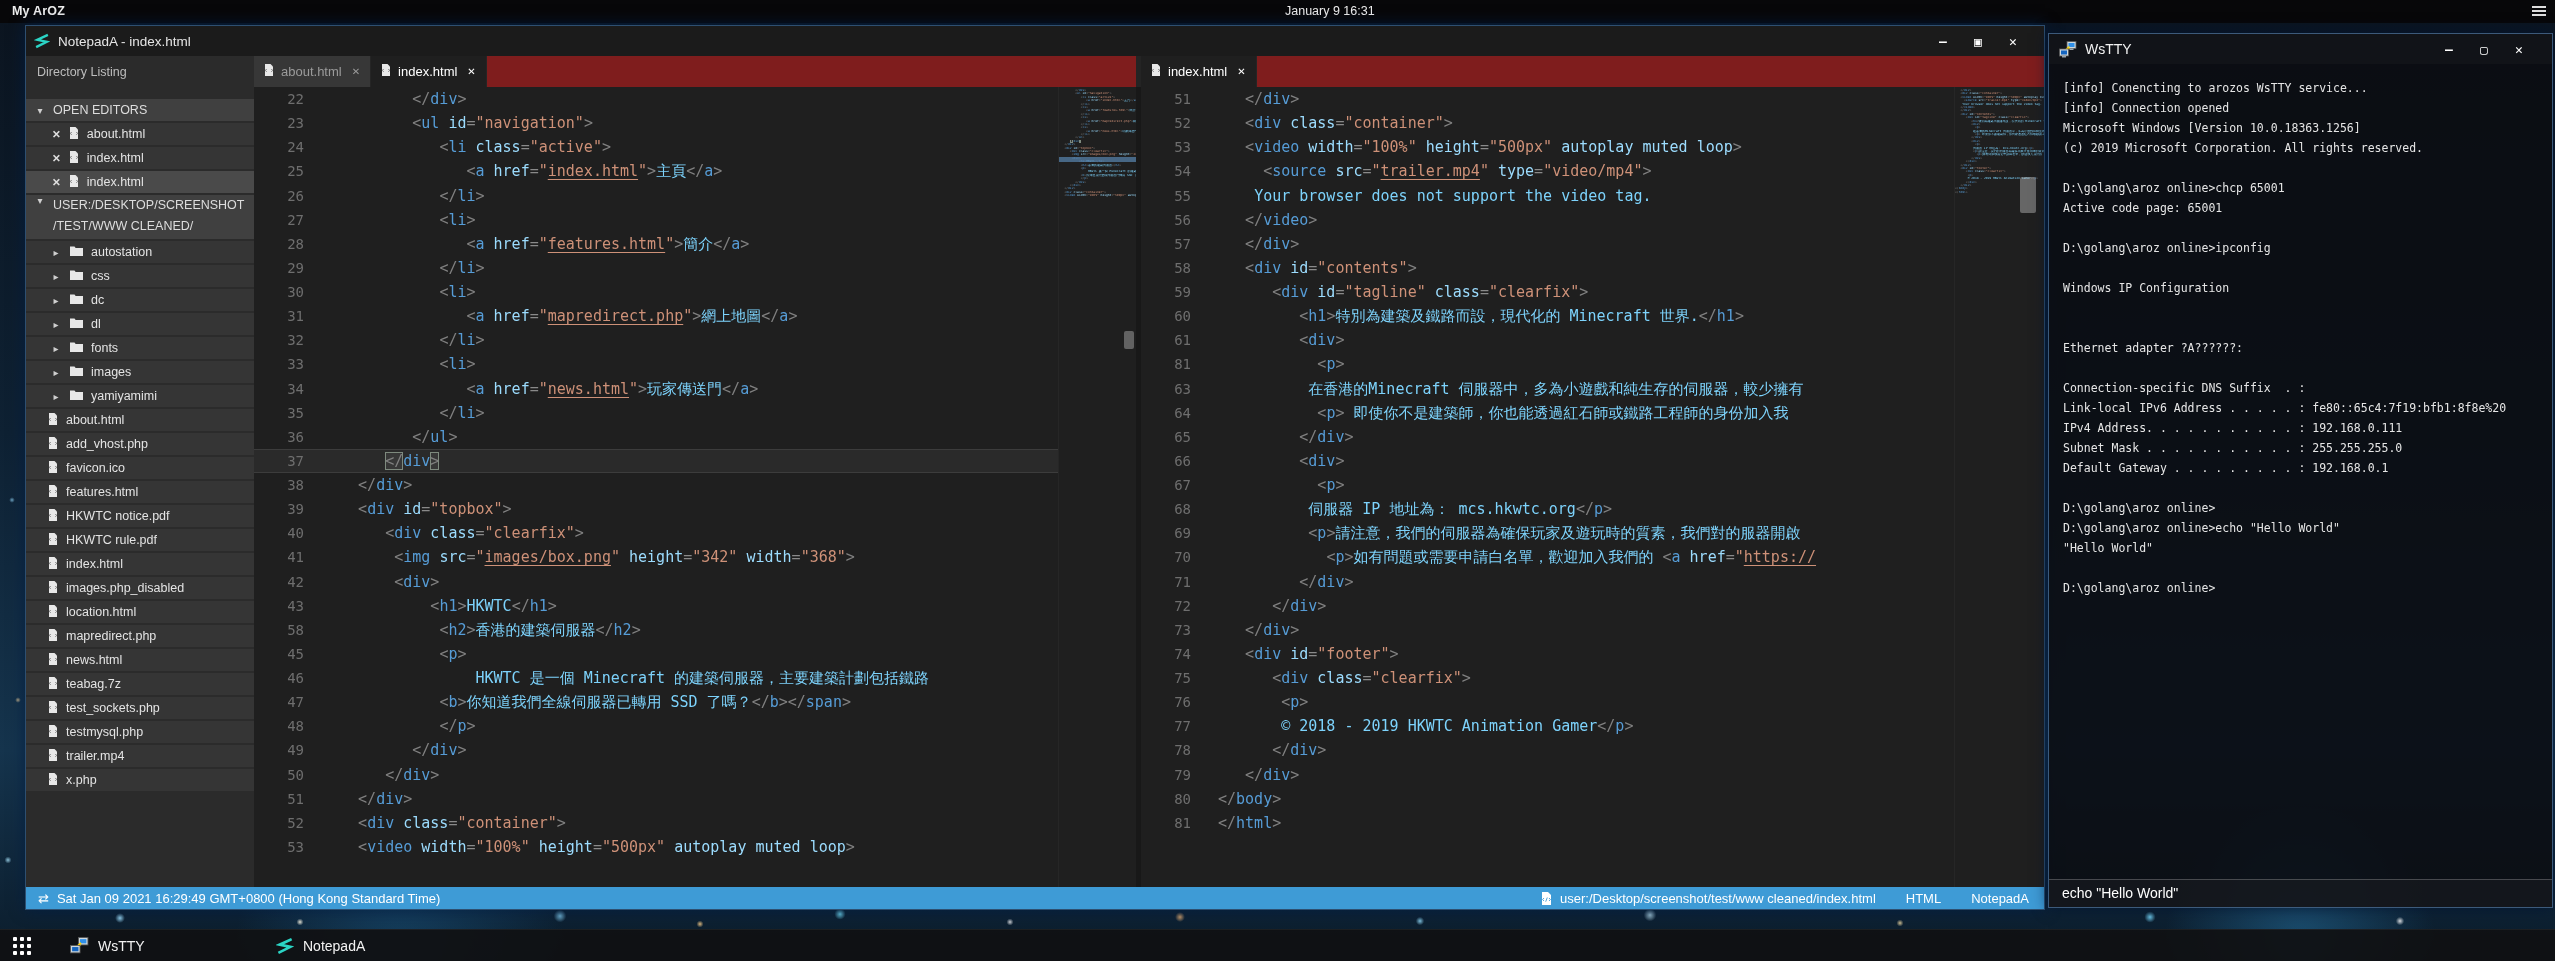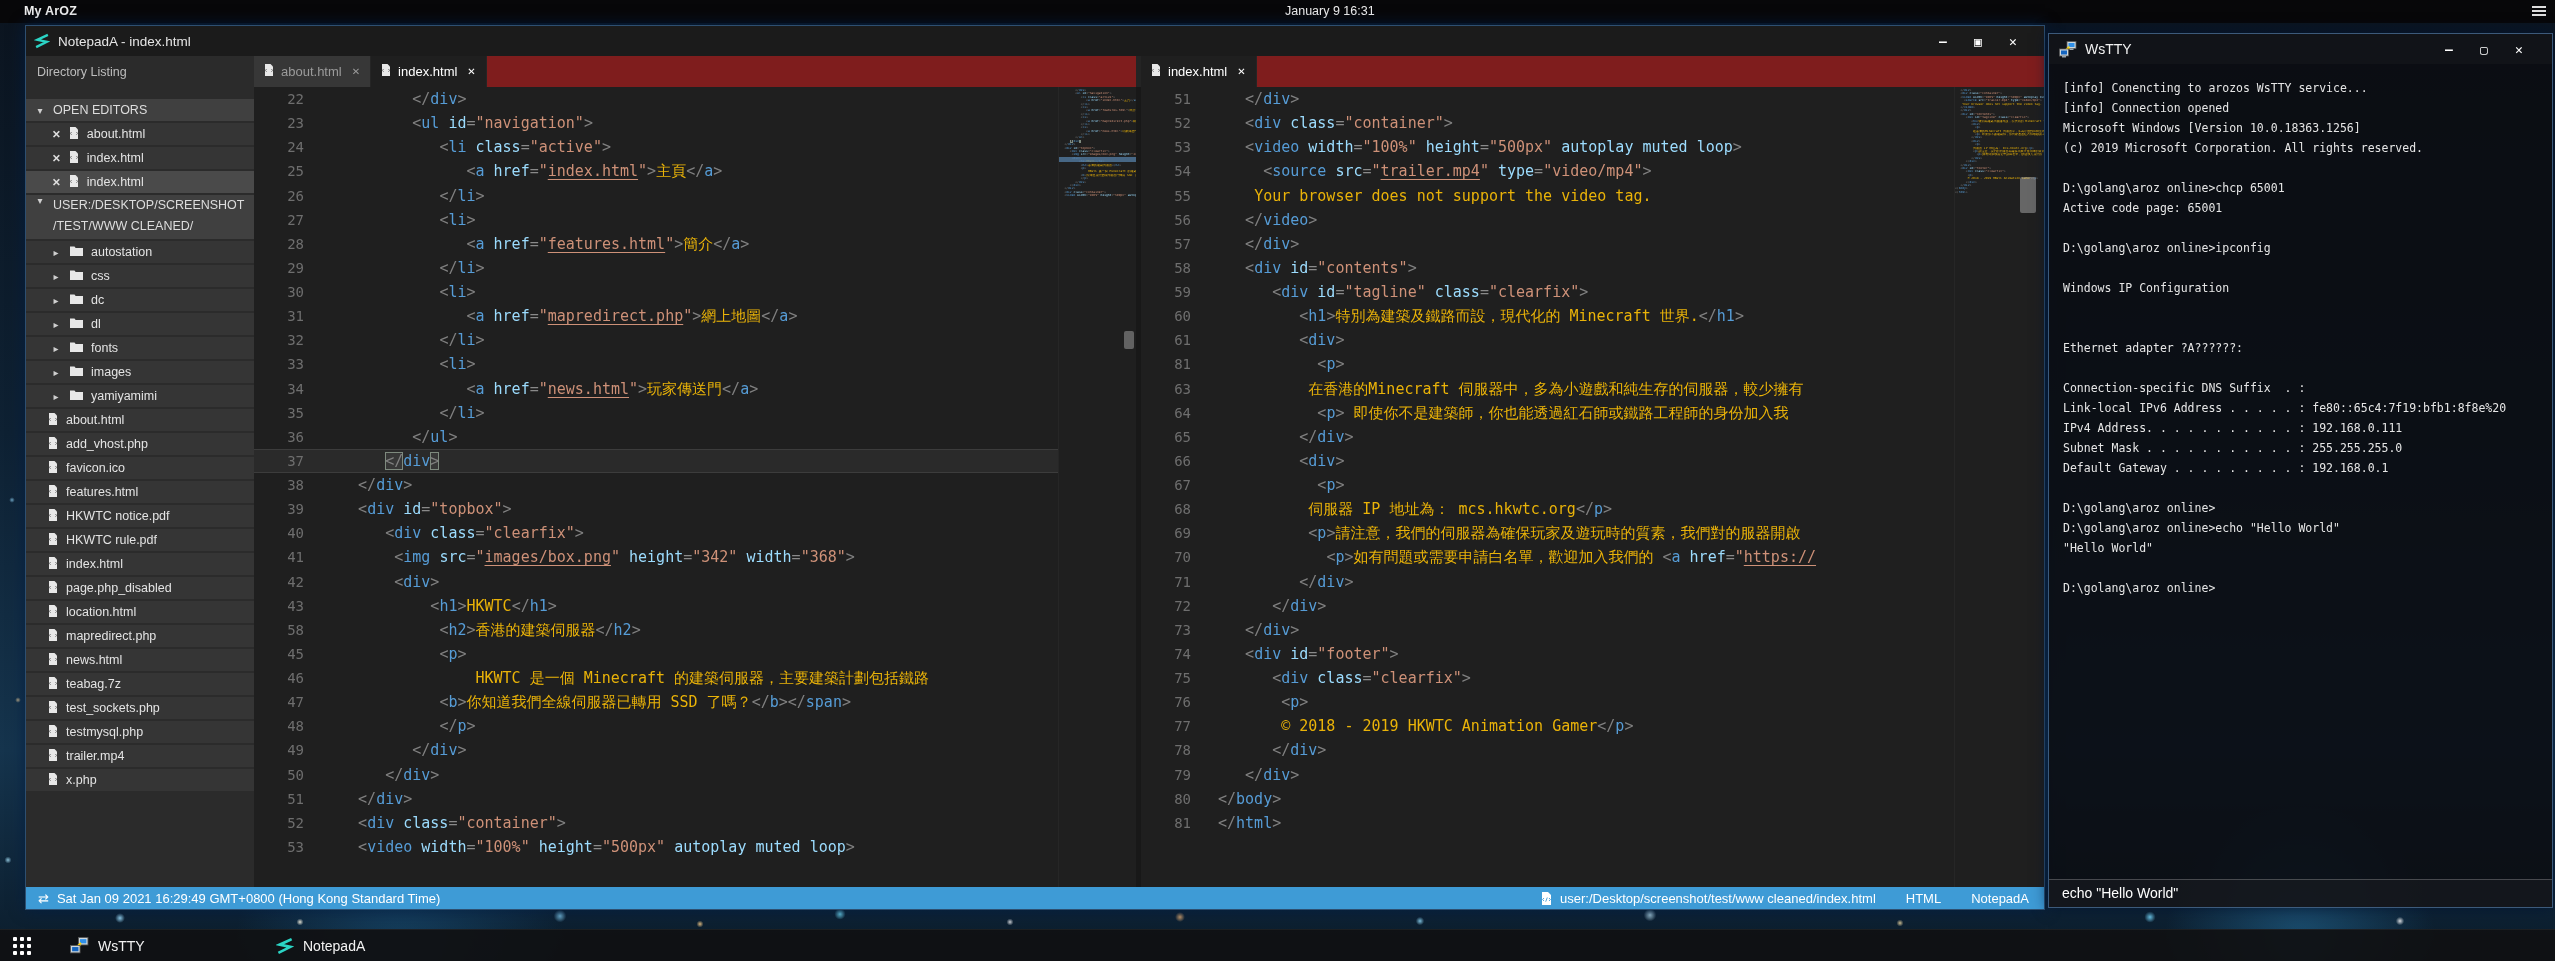--- a/index.html
+++ b/index.html
@@ -21,21 +21,21 @@
       radial-gradient(circle 8px at 2150px 917px, rgba(120,220,255,.9), transparent 70%),
       radial-gradient(circle 6px at 2400px 921px, rgba(255,255,255,.85), transparent 70%),
       radial-gradient(circle 4px at 12px 500px, rgba(150,220,255,.7), transparent 70%),
       radial-gradient(circle 4px at 18px 700px, rgba(255,220,160,.7), transparent 70%),
       radial-gradient(circle 5px at 8px 860px, rgba(170,230,255,.8), transparent 70%),
       radial-gradient(circle 180px at 2300px 940px, rgba(40,120,170,.5), transparent 75%),
       radial-gradient(circle 220px at 400px 950px, rgba(30,100,150,.45), transparent 75%),
       linear-gradient(180deg,#0b141f 0%,#0e2133 45%,#15344d 78%,#0b1c2b 100%);}
   
   .topbar{position:absolute;left:0;top:0;width:100%;height:23px;background:#070709;color:#eee;}
-  .topbar .brand{position:absolute;left:24px;top:4px;font-size:12.5px;font-weight:bold;letter-spacing:.2px;}
+  .topbar .brand{position:absolute;left:12px;top:4px;font-size:12.5px;font-weight:bold;letter-spacing:.2px;}
   .topbar .clock{position:absolute;left:1285px;top:4px;font-size:12.5px;}
   .hamb{position:absolute;right:9px;top:6px;width:14px;height:12px;cursor:pointer;}
   .hamb i{display:block;height:2px;background:#ddd;margin-bottom:2px;}
   
   .np-window{position:absolute;left:25px;top:25px;width:2020px;height:885px;background:#1f1f1f;
     border:1px solid #2e4f70;box-shadow:0 0 14px rgba(0,30,70,.8);display:flex;flex-direction:column;}
   .np-title{height:30px;background:#1b1b1b;display:flex;align-items:center;padding:0 8px;flex:none;}
   .np-title .t-label{color:#e5e5e5;font-size:13.5px;margin-left:8px;}
   .np-controls{margin-left:auto;display:flex;gap:21px;margin-right:16px;color:#fff;align-items:center;}
   .wbtn{font-size:13px;width:14px;text-align:center;cursor:pointer;font-weight:bold;
@@ -73,21 +73,21 @@
   #pane-left{width:882px;flex:none;}
   .pane-div2{width:5px;flex:none;background:#181818;}
   #pane-right{flex:1;}
   .code-col{flex:1;overflow:hidden;}
   .code-line{display:flex;height:24.13px;line-height:24.13px;white-space:pre;
     font-family:"DejaVu Sans Mono", "DejaVu Sans", monospace;font-size:15px;}
   .code-line .ln{width:50px;flex:none;text-align:right;color:#6e6e6e;font-size:14px;}
   .code-line .ct{padding-left:27px;white-space:pre;}
   .code-line.cur{background:rgba(255,255,255,.05);box-shadow:inset 0 1px 0 #3c3c3c, inset 0 -1px 0 #3c3c3c;}
   .sg-w{color:#d4d4d4;} .sg-p{color:#808080;} .sg-t{color:#569cd6;} .sg-a{color:#9cdcfe;}
-  .sg-e{color:#8a8a8a;} .sg-s{color:#ce9178;} .sg-x{color:#eab308;}
+  .sg-e{color:#8a8a8a;} .sg-s{color:#ce9178;} .sg-x{color:#7dd3fc;}
   .sg-l{color:#ce9178;text-decoration:underline;text-underline-offset:3px;}
   .sg-m{color:#808080;outline:1px solid #7e8a7e;outline-offset:-1px;background:rgba(110,110,110,.2);}
   .minimap{flex:none;position:relative;overflow:hidden;background:#1f1f1f;border-left:1px solid #262626;padding-top:2px;}
   #mini-left{width:78px;} #mini-right{width:90px;}
   .mini-line{height:3.4px;line-height:3.4px;font-size:3px;white-space:pre;
     font-family:"DejaVu Sans Mono", monospace;overflow:hidden;}
   .mini-cursor{position:absolute;left:0;right:0;top:70px;height:5px;background:rgba(86,128,168,.75);}
   .thumb{position:absolute;background:rgba(180,180,180,.45);border-radius:2px;}
   .thumb-left{right:2px;top:244px;width:10px;height:18px;}
   .thumb-right{right:8px;top:90px;width:16px;height:36px;background:rgba(200,200,200,.42);}
@@ -307,21 +307,21 @@
               <path d="M1,0 h5.5 l2.5,2.5 v9.5 h-8 z" fill="#e8e8e8"></path>
               <path d="M2.6,5 l-1.2,1.4 L2.6,7.8 M7.4,5 l1.2,1.4 L7.4,7.8" stroke="#555" stroke-width="0.8" fill="none"></path>
             </svg></span>
           <span>index.html</span>
         </div>
         <div class="trow filrow">
           <span><svg width="10" height="12" viewBox="0 0 10 12">
               <path d="M1,0 h5.5 l2.5,2.5 v9.5 h-8 z" fill="#e8e8e8"></path>
               <path d="M2.6,5 l-1.2,1.4 L2.6,7.8 M7.4,5 l1.2,1.4 L7.4,7.8" stroke="#555" stroke-width="0.8" fill="none"></path>
             </svg></span>
-          <span>page.php_disabled</span>
+          <span>images.php_disabled</span>
         </div>
         <div class="trow filrow">
           <span><svg width="10" height="12" viewBox="0 0 10 12">
               <path d="M1,0 h5.5 l2.5,2.5 v9.5 h-8 z" fill="#e8e8e8"></path>
               <path d="M2.6,5 l-1.2,1.4 L2.6,7.8 M7.4,5 l1.2,1.4 L7.4,7.8" stroke="#555" stroke-width="0.8" fill="none"></path>
             </svg></span>
           <span>location.html</span>
         </div>
         <div class="trow filrow">
           <span><svg width="10" height="12" viewBox="0 0 10 12">

